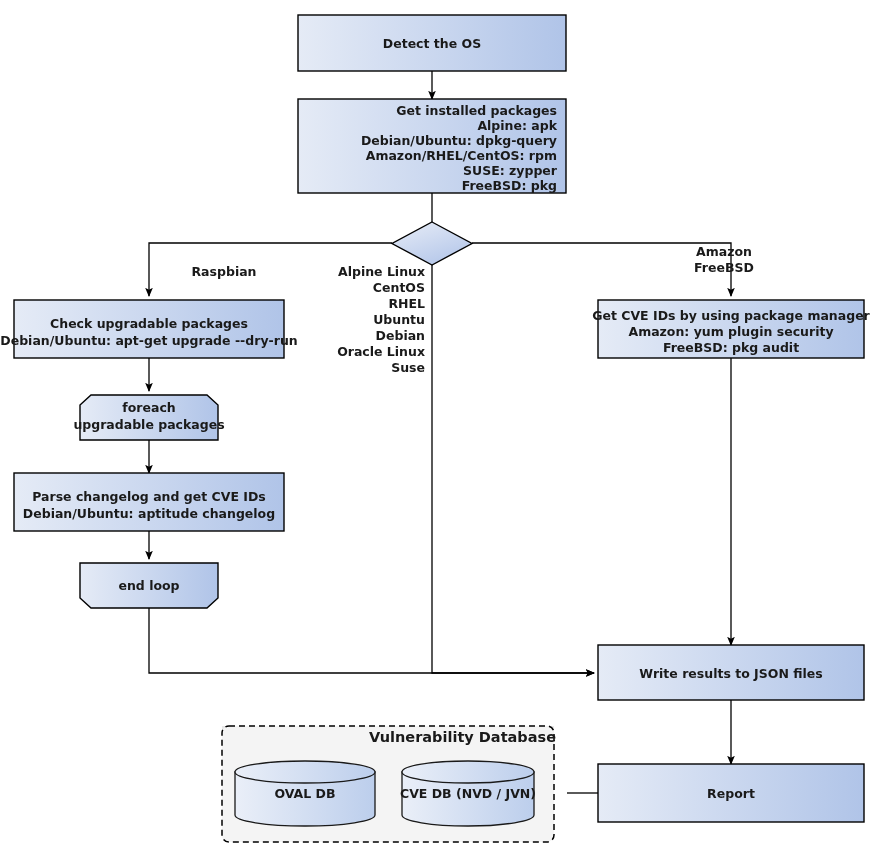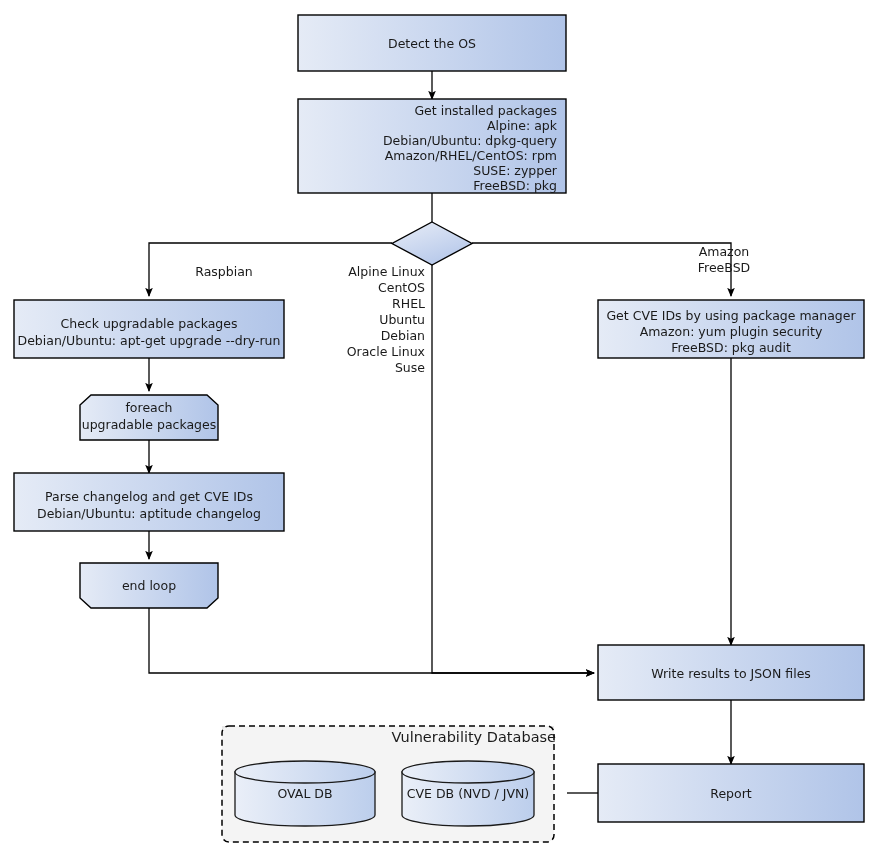--- a/index.html
+++ b/index.html
@@ -10,20 +10,21 @@
   body {
     width: 881px;
     height: 857px;
     font-family: "DejaVu Sans", sans-serif;
     overflow: hidden;
   }
   #diagram {
     position: relative;
     width: 881px;
     height: 857px;
+    font-weight: bold;
   }
   svg.canvas {
     position: absolute;
     top: 0;
     left: 0;
     width: 881px;
     height: 857px;
   }
   text {
     font-family: "DejaVu Sans", sans-serif;

